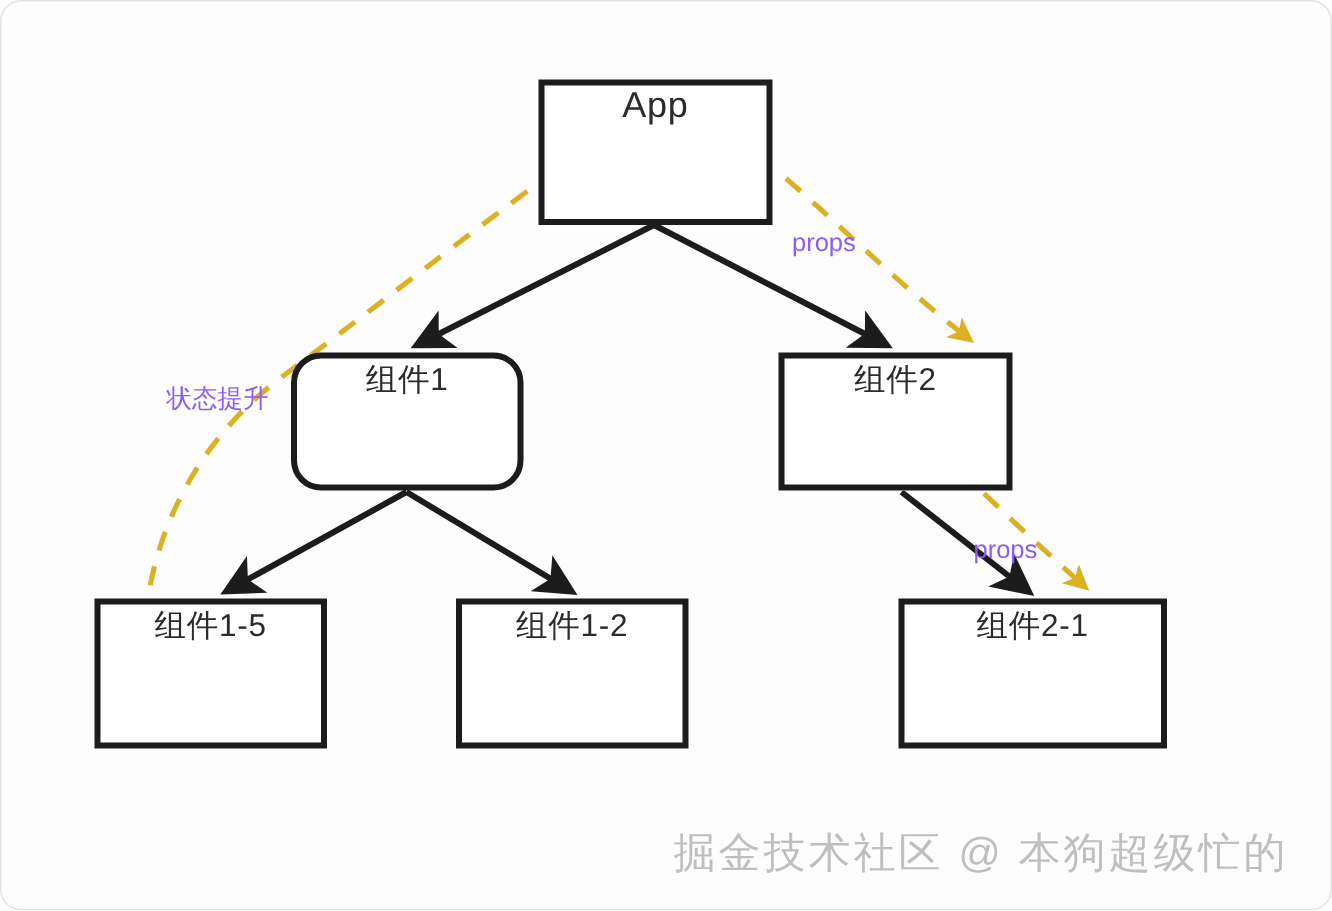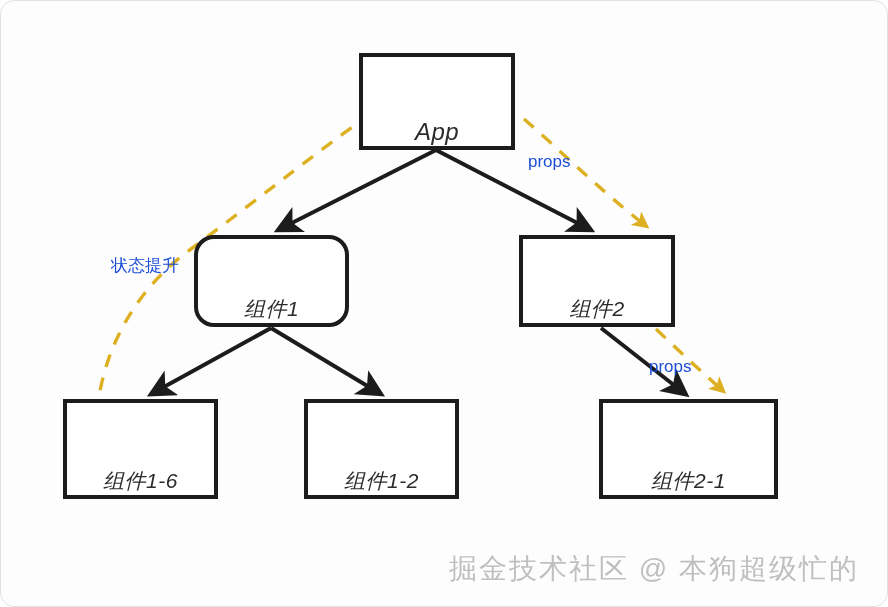--- a/index.html
+++ b/index.html
@@ -21,31 +21,30 @@
     position: absolute;
     left: 0; top: 0;
     width: 888px;
     height: 607px;
   }
   .node-box {
     position: absolute;
     border: 4px solid #1c1c1c;
     background: #ffffff;
     display: flex;
-    align-items: flex-end;
+    align-items: flex-start;
     justify-content: center;
     color: #2b2b2b;
     font-size: 21px;
     letter-spacing: 0.5px;
-    font-style: italic;
   }
   .node-box.latin { font-size: 24px; }
   .edge-label {
     position: absolute;
-    color: #1d4ed8;
+    color: #8b5cf6;
     font-size: 17px;
     font-weight: 500;
     white-space: nowrap;
   }
   #watermark {
     position: absolute;
     right: 28px;
     bottom: 18px;
     color: #bfbfbf;
     font-size: 28px;
@@ -90,21 +89,21 @@
 
   <div class="node-box" style="left:193px; top:234px; width:155px; height:92px;border-radius:20px;">
     <span>组件1</span>
   </div>
 
   <div class="node-box" style="left:518px; top:234px; width:156px; height:92px;">
     <span>组件2</span>
   </div>
 
   <div class="node-box" style="left:62px; top:398px; width:155px; height:100px;">
-    <span>组件1-6</span>
+    <span>组件1-5</span>
   </div>
 
   <div class="node-box" style="left:303px; top:398px; width:155px; height:100px;">
     <span>组件1-2</span>
   </div>
 
   <div class="node-box" style="left:598px; top:398px; width:179px; height:100px;">
     <span>组件2-1</span>
   </div>
 

